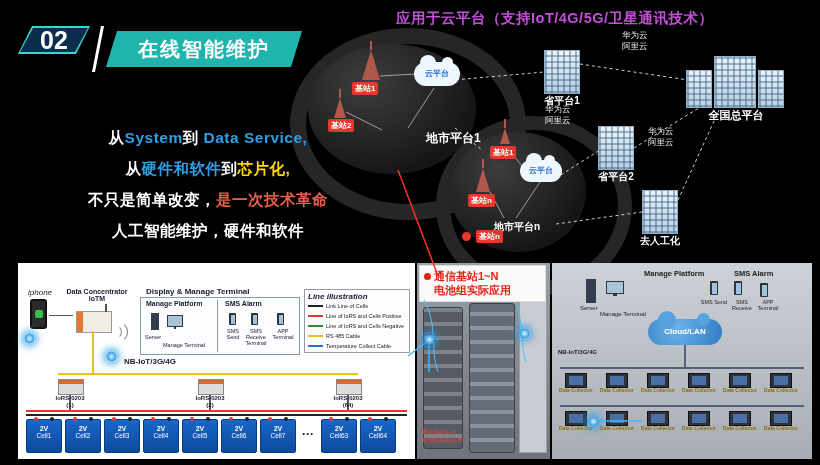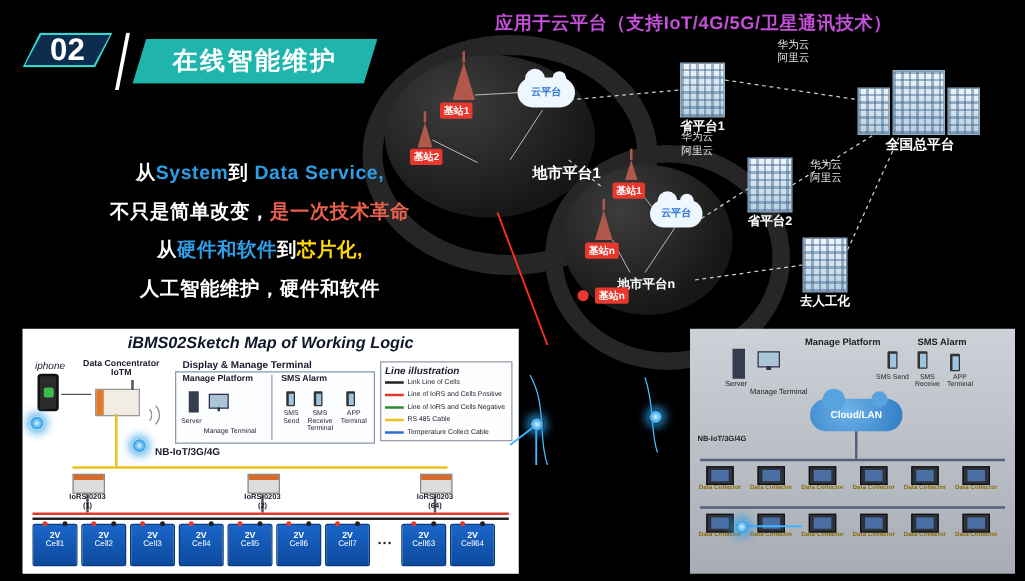--- a/index.html
+++ b/index.html
@@ -134,24 +134,24 @@
       </div>
   </div>
   <div class="b-slash"></div>
   <div class="b-title">在线智能维护</div>
 
   <div class="intro">
     <div class="ln">
       <span>从</span><span class="em-blue">System</span><span>到 </span><span class="em-blue">Data Service,</span>
     </div>
     <div class="ln">
+      <span>从</span><span class="em-blue">硬件和软件</span><span>到</span><span class="em-yellow">芯片化,</span>
+    </div>
+    <div class="ln">
       <span>不只是简单改变，</span><span class="em-red">是一次技术革命</span>
-    </div>
-    <div class="ln">
-      <span>从</span><span class="em-blue">硬件和软件</span><span>到</span><span class="em-yellow">芯片化,</span>
     </div>
     <div class="ln">人工智能维护，硬件和软件</div>
   </div>
 
   <div class="cloud-title">应用于云平台（支持IoT/4G/5G/卫星通讯技术）</div>
 
   <svg id="wires-top" class="wires" width="820" height="465">
     <g stroke="#cfcfcf" stroke-width="1" stroke-dasharray="3,3">
       <line x1="432" y1="82" x2="544" y2="72"></line>
       <line x1="580" y1="64" x2="688" y2="80"></line>
@@ -214,21 +214,20 @@
   <div class="vendor" style="left:545px;top:104px;">
     <span>华为云</span>
     <span>阿里云</span>
   </div>
   <div class="vendor" style="left:648px;top:126px;">
     <span>华为云</span>
     <span>阿里云</span>
   </div>
 
   <div class="panel logic">
-    <div class="title">iBMS02Sketch Map of Working Logic</div>
 
     <div class="abs s8" style="left:10px;top:25px;font-style:italic;font-weight:normal;">iphone</div>
     <div class="phone-i" style="left:12px;top:36px;width:17px;height:30px;">
       <div class="scr">
           <div class="wc"></div>
         </div>
     </div>
 
     <div class="abs" style="left:42px;top:25px;width:74px;text-align:center;">
       <div class="s7">Data Concentrator</div>
@@ -359,20 +358,33 @@
         <div class="cn">Cell63</div>
       </div>
     <div class="cell" style="left:342px;">
         <i class="term t-r"></i>
         <i class="term t-b"></i>
         <div class="cv">2V</div>
         <div class="cn">Cell64</div>
       </div>
   </div>
 
+  <div class="panel photo">
+    <div class="rack" style="left:6px;top:44px;width:38px;height:140px;"></div>
+    <div class="rack" style="left:52px;top:40px;width:44px;height:148px;background:repeating-linear-gradient(0deg,#666c75 0 10px,#8d939c 10px 14px);"></div>
+    <div class="cab" style="left:102px;top:36px;width:26px;height:152px;"></div>
+    <div class="cap">
+      <div><span class="dot"></span><span>通信基站1~N</span></div>
+      <div style="padding-left:10px;">电池组实际应用</div>
+    </div>
+    <div class="wm">
+      <div>通信基站1~N</div>
+      <div>电池组实际应用</div>
+    </div>
+  </div>
 
   <div class="panel monitor">
     <div class="abs s7" style="left:92px;top:6px;font-size:7.5px;">Manage Platform</div>
     <div class="mini-tower" style="left:34px;top:16px;width:10px;height:24px;"></div>
     <div class="mini-mon" style="left:54px;top:18px;width:16px;height:11px;"></div>
     <div class="abs t6" style="left:28px;top:42px;">Server</div>
     <div class="abs t6" style="left:48px;top:48px;">Manage Terminal</div>
 
     <div class="abs s7" style="left:182px;top:6px;font-size:7.5px;">SMS Alarm</div>
     <div class="mini-ph" style="left:158px;top:18px;width:8px;height:14px;"></div>

